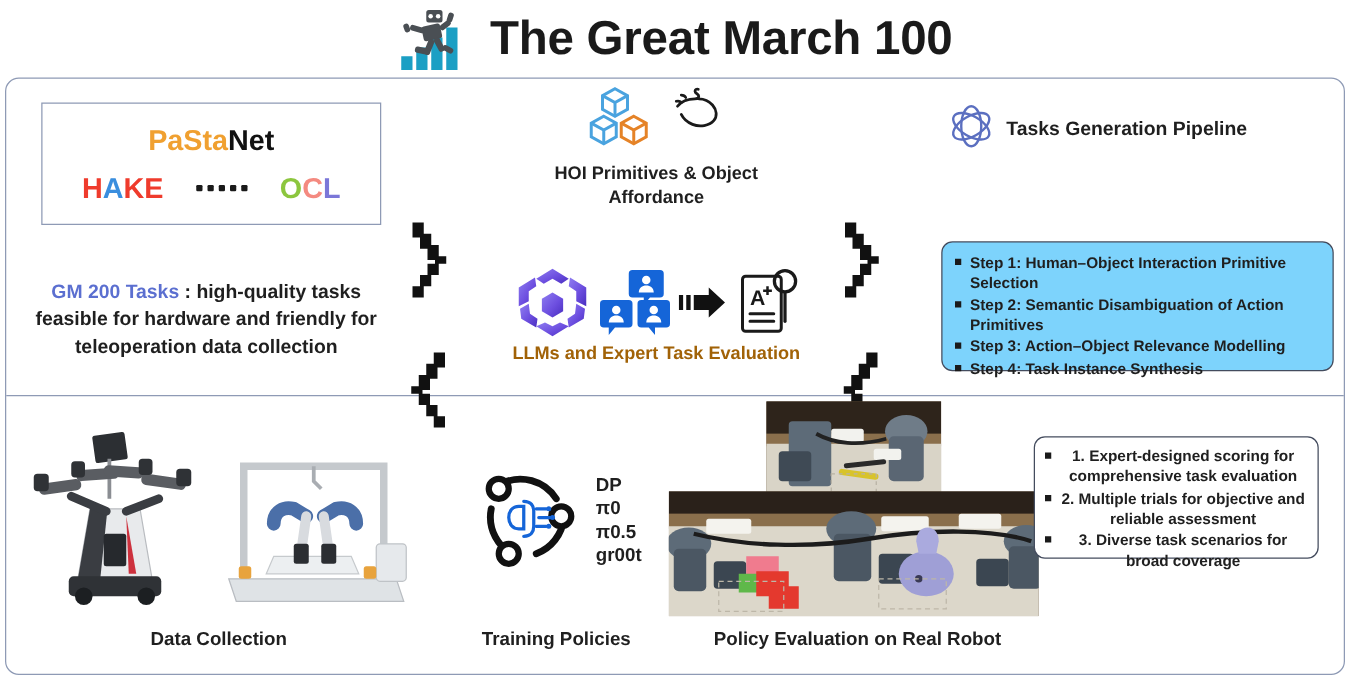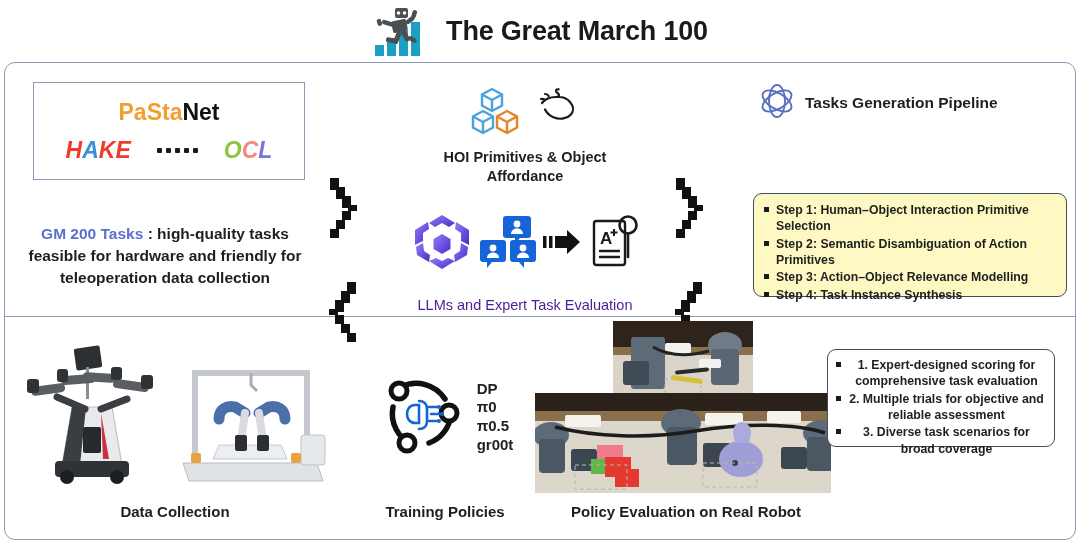--- a/index.html
+++ b/index.html
@@ -13,21 +13,21 @@
 
   
   #title-bar {
     height: 62px;
     display: flex;
     align-items: center;
     justify-content: center;
     gap: 14px;
   }
   #title-text {
-    font-size: 27px;
+    font-size: 38px;
     font-weight: bold;
     color: #1a1a1a;
     letter-spacing: -0.2px;
   }
   .runner-logo { width: 60px; height: 52px; display:block; }
 
   
   #frame {
     position: absolute;
     left: 4px; top: 62px;
@@ -53,21 +53,21 @@
     background: #fff;
     display: flex; flex-direction: column;
     align-items: center; justify-content: center;
     gap: 11px;
   }
   #pastanet-title { font-size: 23px; font-weight: bold; }
   .c-orange { color: #f0a030; }
   .c-black  { color: #111; }
   #logos-row {
     display: flex; align-items: center; gap: 26px;
-    font-size: 23px; font-weight: bold; font-style: italic;
+    font-size: 23px; font-weight: bold;
   }
   .hake-h, .hake-k, .hake-e { color: #ef3b2c; }
   .hake-a { color: #3a8ede; }
   .ocl-o { color: #8cc63e; }
   .ocl-c { color: #f48a80; }
   .ocl-l { color: #7b77d8; }
   #dots { display:flex; gap:4px; align-items:center; }
   #dots i { width:5px; height:5px; background:#1a1a1a; border-radius:1px; display:block; }
 
   #gm-text {
@@ -75,50 +75,50 @@
     width: 300px;
     text-align: center;
     font-size: 15.5px; font-weight: bold; line-height: 1.42;
     color: #1f1f1f;
   }
   .gm-accent { color: #5b6fd0; }
 
   .chevron { position: absolute; }
 
   #hoi-block {
-    position: absolute; left: 400px; top: 22px; width: 240px;
+    position: absolute; left: 400px; top: 4px; width: 240px;
     display: flex; flex-direction: column; align-items: center;
   }
   #hoi-icons { display: flex; align-items: flex-start; gap: 8px; height: 56px; }
   #hoi-label {
     margin-top: 7px; text-align: center;
     font-size: 14.5px; font-weight: bold; color: #1f1f1f; line-height: 1.32;
   }
 
   #llm-block {
     position: absolute; left: 370px; top: 150px; width: 300px;
     display: flex; flex-direction: column; align-items: center;
   }
   #llm-icons { display:flex; align-items:center; gap: 7px; height: 62px; }
   #llm-label {
-    margin-top: 22px; font-size: 14.5px; font-weight: normal; color:#4c1d95;
+    margin-top: 0; font-size: 14.5px; font-weight: bold; color:#a16207;
   }
 
   #pipeline-head {
     position: absolute; left: 752px; top: 18px;
     display: flex; align-items: center; gap: 8px;
   }
   #pipeline-title { font-size: 15.5px; font-weight: bold; color:#1f1f1f; }
 
   #steps-box {
     position: absolute; left: 748px; top: 130px;
     width: 314px; height: 104px;
     border: 1.2px solid #444c5e;
     border-radius: 9px;
-    background:#fef9c3;
+    background:#7dd3fc;
     padding: 8px 12px 8px 10px;
   }
   ul.sq { list-style: none; }
   ul.sq li {
     position: relative;
     padding-left: 12px;
     font-size: 12.3px; font-weight: bold; color:#1f1f1f;
     line-height: 1.33; margin-bottom: 1px;
   }
   ul.sq li::before {

